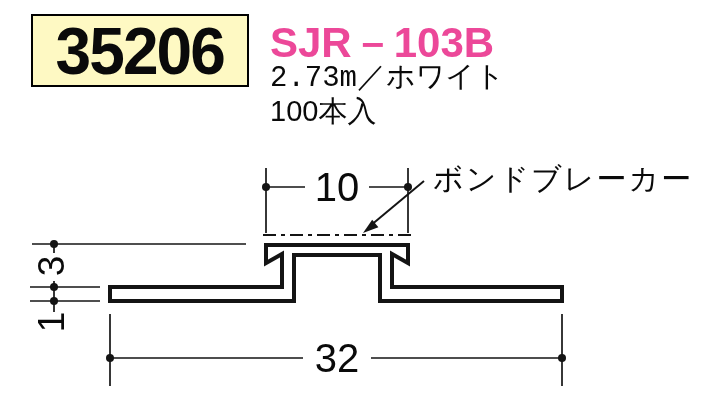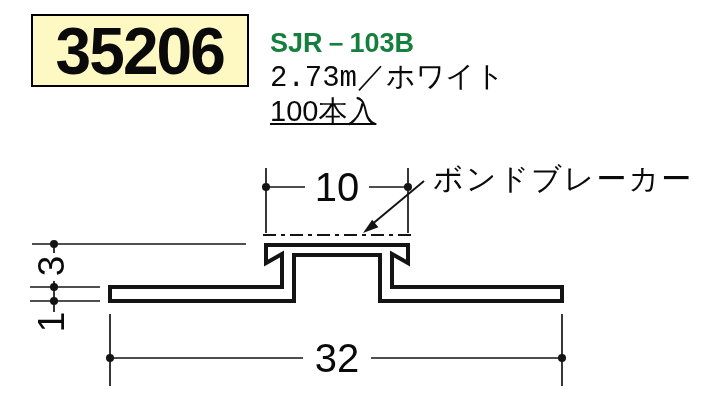--- a/index.html
+++ b/index.html
@@ -18,30 +18,30 @@
     background:#fef9c3;
     border:2.5px solid #000;
     display:flex;align-items:center;justify-content:center;
   }
   .code-text{
     font-size:66px;font-weight:bold;letter-spacing:-2px;
     transform:scaleX(.97);line-height:1;color:#0a0a0a;
   }
   .product-name{
     position:absolute;left:270px;top:26px;
-    font-size:27px;font-weight:bold;line-height:34px;color:#15803d;
+    font-size:42px;font-weight:bold;line-height:34px;color:#ec4899;
     letter-spacing:0px;white-space:nowrap;
   }
   .product-spec{
     position:absolute;left:270px;top:63px;
     font-size:29px;line-height:32px;color:#0a0a0a;white-space:nowrap;font-family:Liberation Mono, monospace;
   }
   .product-qty{
     position:absolute;left:270px;top:95px;
-    font-size:29px;line-height:32px;color:#0a0a0a;white-space:nowrap;text-decoration:underline;
+    font-size:29px;line-height:32px;color:#0a0a0a;white-space:nowrap;
   }
   
   svg{position:absolute;left:0;top:0;}
   .profile{stroke:#141414;stroke-width:4;fill:none;stroke-linejoin:miter;stroke-linecap:square;}
   .thin{stroke:#141414;stroke-width:1.7;fill:none;stroke-linecap:butt;}
   .dashdot{stroke:#141414;stroke-width:2;fill:none;stroke-dasharray:13 5 4 5;}
   .leader{stroke:#141414;stroke-width:2;fill:none;}
   .dot{fill:#141414;stroke:none;}
   .dimnum{font-family:"Liberation Sans","DejaVu Sans",sans-serif;font-size:40px;fill:#0a0a0a;}
   .dimnum-side{font-family:"Liberation Sans","DejaVu Sans",sans-serif;font-size:37px;fill:#0a0a0a;}

